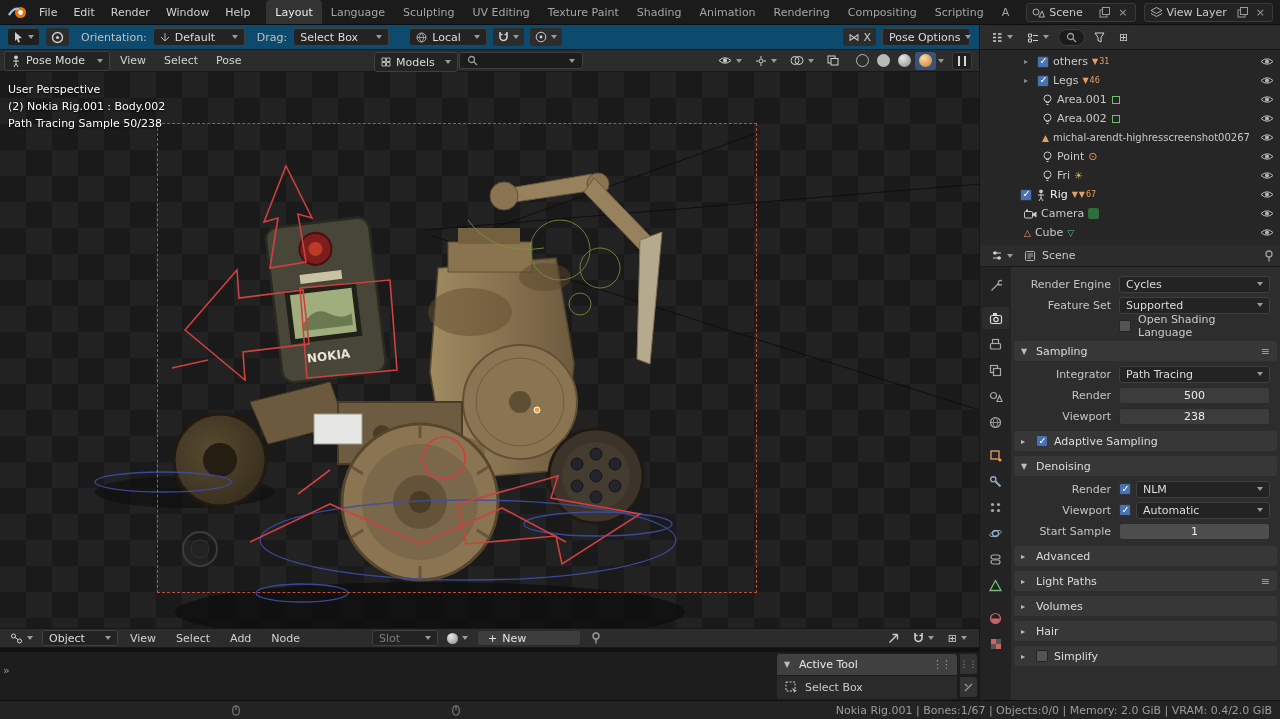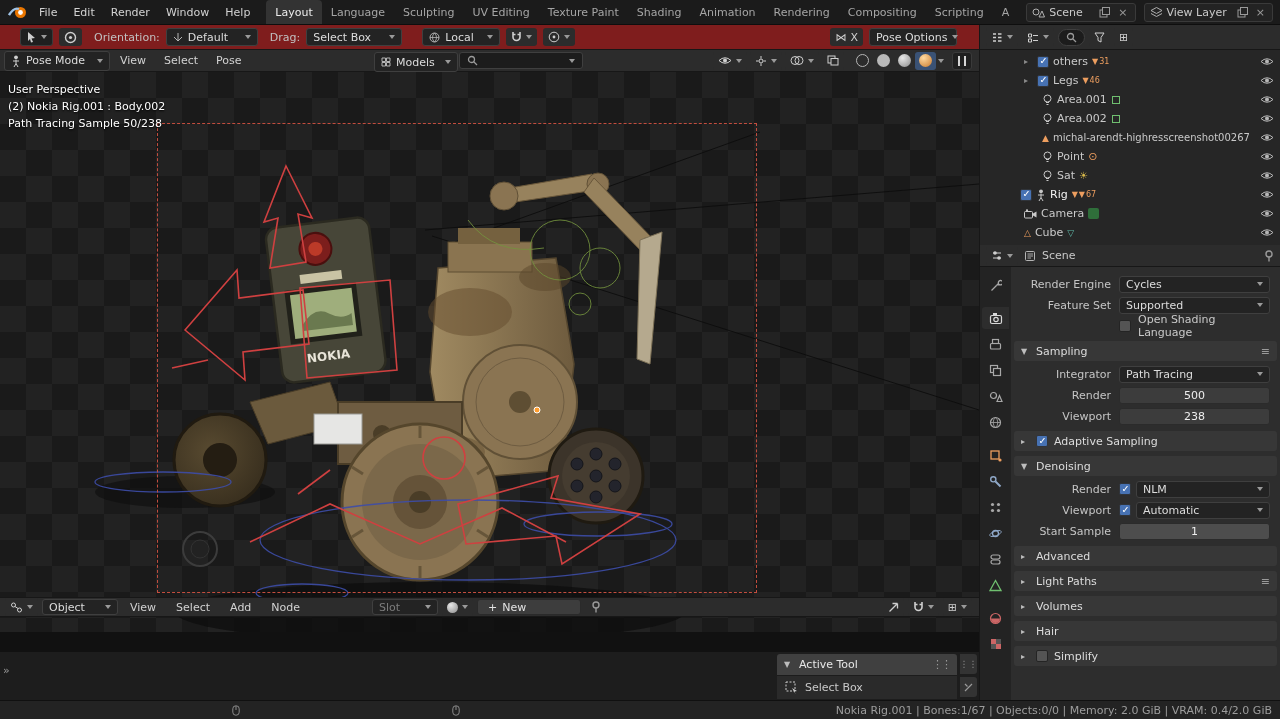--- a/index.html
+++ b/index.html
@@ -29,22 +29,22 @@
   padding:0 5px;gap:4px;cursor:pointer;color:#cfcfcf}
 .hbtn.tgl{background:#1f1f1f;border:1px solid #3a3a3a}
 .searchbox{background:#1c1c1c;border:1px solid #3f3f3f;border-radius:9px;height:17px;
   display:flex;align-items:center;gap:4px;padding:0 7px}
 .cb{width:12px;height:12px;border-radius:2px;background:#545454;border:1px solid #242424;
   position:relative;flex:none;cursor:pointer}
 .cb.on{background:#4772b3;border-color:#30343a}
 .cb.on::after{content:"✓";position:absolute;left:1.5px;top:-1.5px;font-size:9.5px;color:#fff}
 
 
-.toolheader{position:absolute;left:0;top:25px;width:979px;height:25px;background:#7f1d1d;
-  border-bottom:1px solid #171717;display:flex;align-items:center;gap:6px;padding:0 20px}
+.toolheader{position:absolute;left:0;top:25px;width:979px;height:25px;background:#0c4a6e;
+  border-bottom:1px solid #171717;display:flex;align-items:center;gap:6px;padding:0 7px}
 .hlabel{color:#c0c0c0;margin-left:6px;white-space:nowrap}
 
 
 .olheader{position:absolute;left:979px;top:25px;width:301px;height:25px;background:#2c2c2c;
   border-bottom:1px solid #171717;border-left:1px solid #171717;display:flex;align-items:center;gap:4px;padding:0 6px}
 .outliner{position:absolute;left:979px;top:50px;width:301px;height:195px;background:#262626;
   border-left:1px solid #171717;overflow:hidden;padding-top:2px}
 .ol-row{height:19px;display:flex;align-items:center;gap:4px;padding-right:6px;color:#c9c9c9;cursor:pointer}
 .ol-label{white-space:nowrap;overflow:hidden;text-overflow:ellipsis}
 .ol-label.sel{color:#f1f1f1}
@@ -92,21 +92,21 @@
 .numf{flex:1;background:#3c3c3c;border:1px solid #2b2b2b;border-radius:3px;height:17px;
   display:flex;align-items:center;justify-content:center;color:#eee;cursor:ew-resize}
 .numf.lite{background:#4d4d4d}
 .psec{display:flex;align-items:center;gap:6px;height:20px;background:#373737;border-radius:3px;
   margin:5px 3px 3px 3px;padding:0 7px;color:#dcdcdc;cursor:pointer}
 .tri{font-size:8px;color:#bdbdbd;width:9px;flex:none}
 .preset{margin-left:auto;color:#9a9a9a}
 .cblabel{margin-left:7px}
 
 
-.nodeheader{position:absolute;left:0;top:597px;width:979px;height:20px;background:#2c2c2c;
+.nodeheader{position:absolute;left:0;top:628px;width:979px;height:20px;background:#2c2c2c;
   border-top:1px solid #171717;border-bottom:1px solid #171717;display:flex;align-items:center;gap:4px;padding:0 5px}
 .nodeheader .dd{height:16px}
 .btn{background:#3d3d3d;border:1px solid #2a2a2a;border-radius:3px;height:16px;display:flex;
   align-items:center;gap:5px;padding:0 10px;cursor:pointer;color:#e3e3e3}
 .nodebody{position:absolute;left:0;top:652px;width:979px;height:48px;background:#1d1d1d}
 .chev{position:absolute;left:3px;top:12px;color:#9a9a9a;cursor:pointer}
 .atool{position:absolute;left:777px;top:2px;width:180px}
 .atool-h{height:21px;background:#404040;border-radius:3px 3px 0 0;display:flex;align-items:center;
   gap:6px;padding:0 7px;color:#e6e6e6;cursor:pointer}
 .grip{margin-left:auto;color:#9a9a9a;letter-spacing:-2px}
@@ -348,21 +348,21 @@
     <svg class="eye" width="14" height="9">
         <path d="M1 4.5 Q7 -1 13 4.5 Q7 10 1 4.5 Z" fill="none" stroke="#b6b6b6"></path>
         <circle cx="7" cy="4.5" r="2" fill="#b6b6b6"></circle>
       </svg>
   </div>
   <div class="ol-row" style="padding-left:62px">
     <svg class="glyph" width="11" height="12">
         <circle cx="5.5" cy="4.5" r="3.5" fill="none" stroke="#c9c9c9"></circle>
         <path d="M4 8.5 h3 M4.5 10.5 h2" stroke="#c9c9c9"></path>
       </svg>
-    <span class="ol-label">Sat</span>
+    <span class="ol-label">Fri</span>
     <span class="glyph" style="color:#d8b84a;font-size:10px">☀</span>
     <span class="sp"></span>
     <svg class="eye" width="14" height="9">
         <path d="M1 4.5 Q7 -1 13 4.5 Q7 10 1 4.5 Z" fill="none" stroke="#b6b6b6"></path>
         <circle cx="7" cy="4.5" r="2" fill="#b6b6b6"></circle>
       </svg>
   </div>
   <div class="ol-row" style="padding-left:40px">
     <span class="cb on"></span>
     <svg class="glyph" width="10" height="12">

